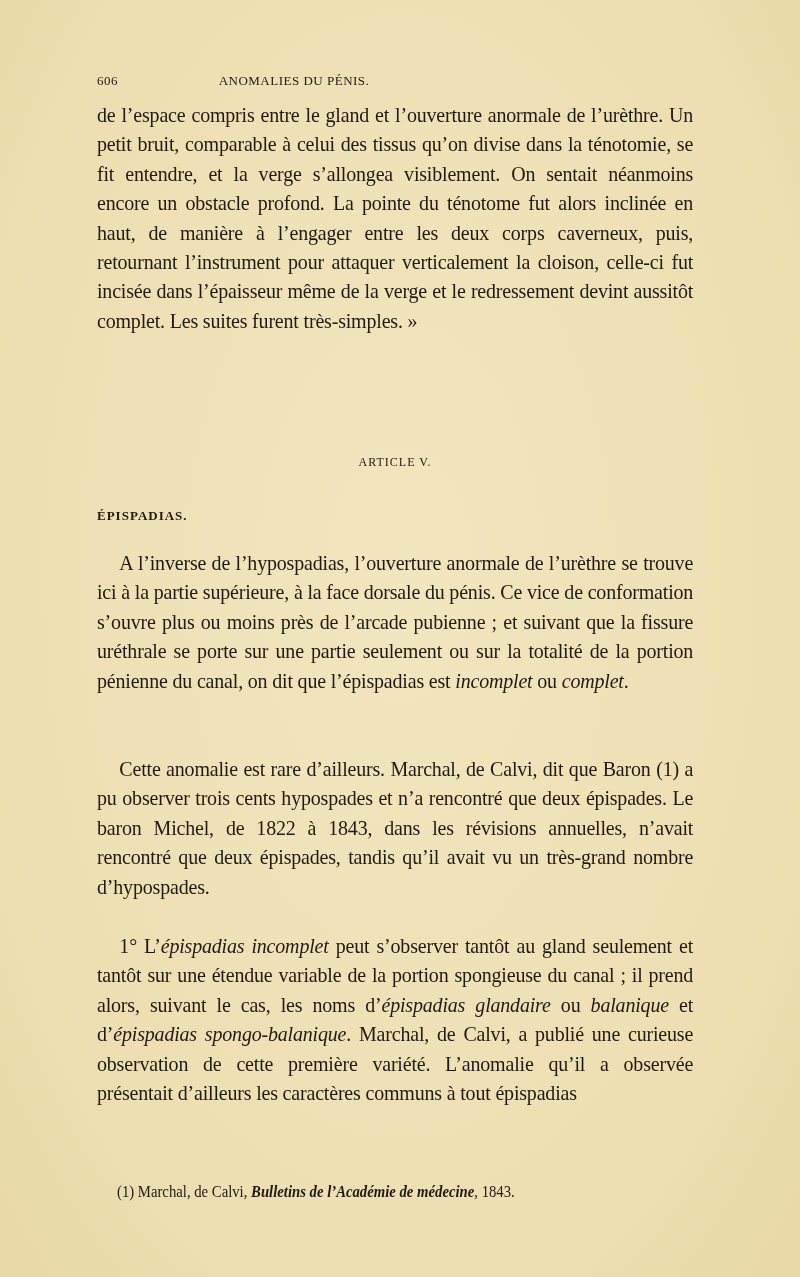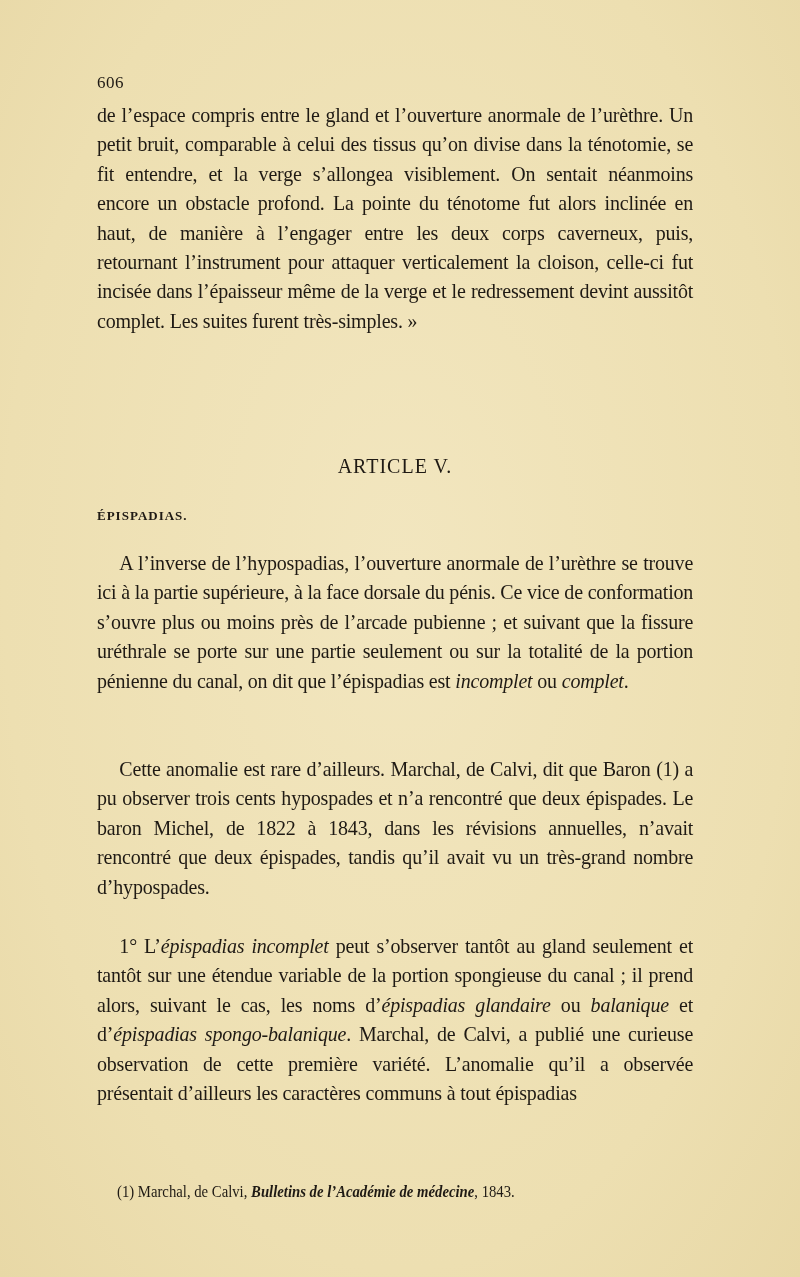--- a/index.html
+++ b/index.html
@@ -7,56 +7,57 @@
     width: 800px; height: 1277px; overflow: hidden;
     background: #efe2b6;
     background-image: radial-gradient(ellipse at 50% 45%, #f2e6bf 0%, #eddfb1 70%, #e8d8a6 100%);
     font-family: "Liberation Serif", serif;
     color: #1f1a14;
     position: relative;
   }
   .page { position: absolute; left: 97px; top: 0; width: 596px; }
   .running-head {
     position: absolute; top: 73px; left: 0; width: 596px; height: 22px;
-    font-size: 17px; letter-spacing: 0.5px;
+    font-size: 13px; letter-spacing: 0.5px;
   }
   .running-head .folio { position: absolute; left: 0; top: 0; }
   .running-head .title { position: absolute; left: 0; width: 394px; text-align: center; top: 0; }
   .para {
     position: absolute; left: 0; width: 596px;
     font-size: 21.5px; line-height: 29.4px;
     text-align: justify;
     letter-spacing: -0.2px;
     transform: scaleX(0.93); transform-origin: left top;
     width: 641px;
   }
   .indent { text-indent: 24px; }
   .article-head {
     position: absolute; left: 0; width: 596px; text-align: center;
-    font-size: 20px; letter-spacing: 1px;
+    font-size: 12px; letter-spacing: 1px;
   }
   .sub-head {
     position: absolute; left: 0; width: 596px; text-align: left;
     font-size: 13px; letter-spacing: 1px; font-weight: bold;
   }
   em { font-style: italic; }
   .footnote {
     position: absolute; left: 20px; top: 1183px;
     font-size: 16px; white-space: nowrap;
     transform: scaleX(0.92); transform-origin: left top;
   }
   .footnote em { font-weight: bold; }
 </style>
 </head>
 <body>
 
 <div class="page">
 
   <div class="running-head">
     <span class="folio">606</span>
+    <span class="title">ANOMALIES DU PÉNIS.</span>
   </div>
 
   <p class="para" style="top:101px; margin:0;">de l’espace compris entre le gland et l’ouverture anormale de l’urèthre. Un petit bruit, comparable à celui des tissus qu’on divise dans la ténotomie, se fit entendre, et la verge s’allongea visiblement. On sentait néanmoins encore un obstacle profond. La pointe du ténotome fut alors inclinée en haut, de manière à l’engager entre les deux corps caverneux, puis, retournant l’instrument pour attaquer verticalement la cloison, celle-ci fut incisée dans l’épaisseur même de la verge et le redressement devint aussitôt complet. Les suites furent très-simples. »</p>
 
   <div class="article-head" style="top:455px;">ARTICLE V.</div>
 
   <div class="sub-head" style="top:508px;">ÉPISPADIAS.</div>
 
   <p class="para indent" style="top:549px; margin:0;"><span>A l’inverse de l’hypospadias, l’ouverture anormale de l’urèthre se trouve ici à la partie supérieure, à la face dorsale du pénis. Ce vice de conformation s’ouvre plus ou moins près de l’arcade pubienne ; et suivant que la fissure uréthrale se porte sur une partie seulement ou sur la totalité de la portion pénienne du canal, on dit que l’épispadias est </span><em>incomplet</em><span> ou </span><em>complet</em><span>.</span></p>
 

